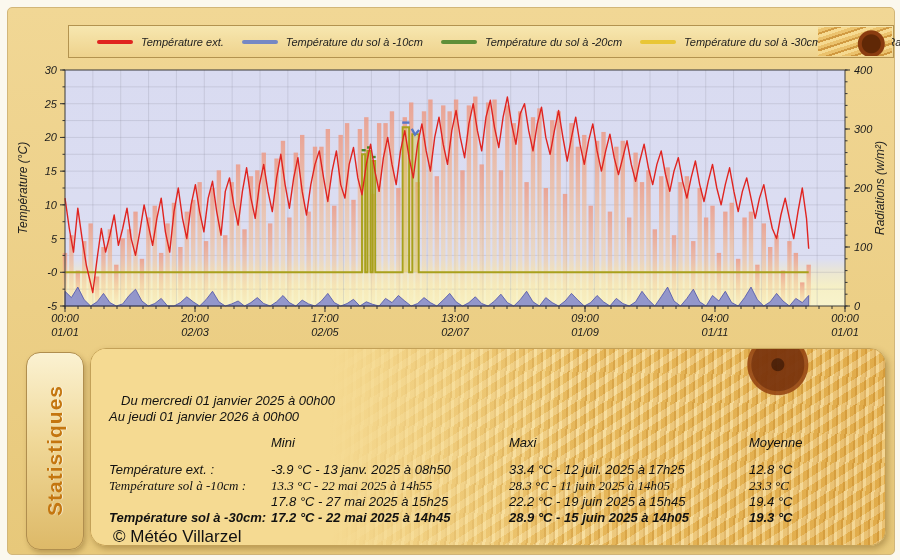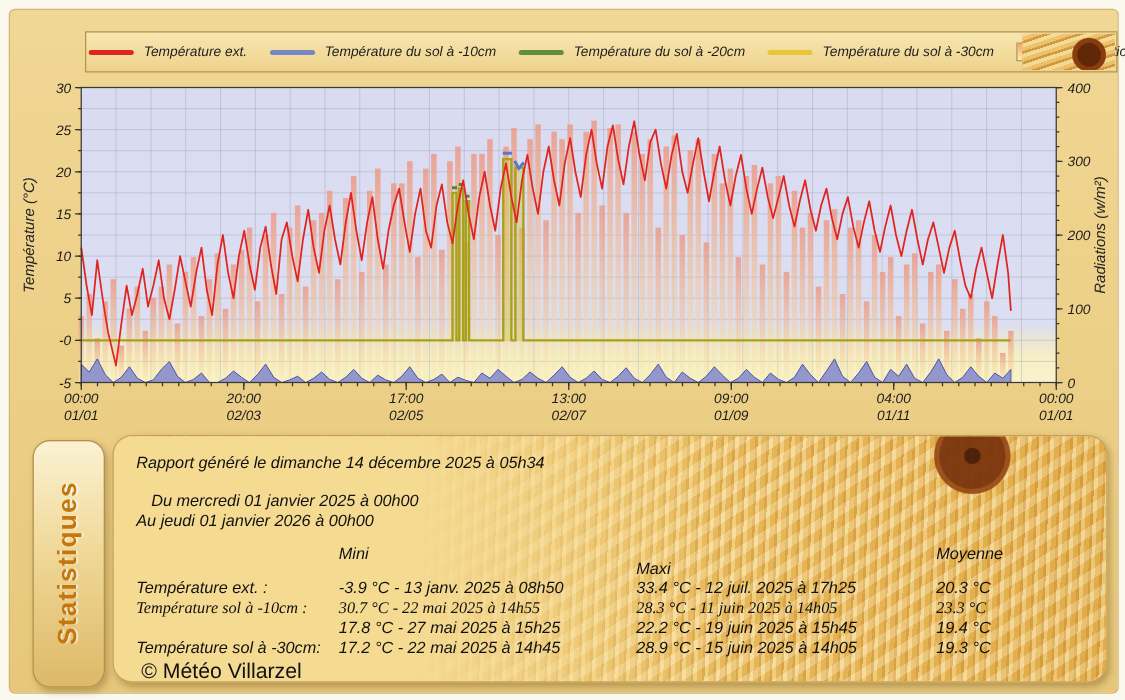--- a/index.html
+++ b/index.html
@@ -11,21 +11,21 @@
   .main-panel{
     position:absolute;left:7px;top:7px;width:886px;height:546px;
     background:linear-gradient(180deg,#f1d795 0%,#eccf86 55%,#e7c87a 100%);
     border:1px solid #d2b678;border-radius:5px;
   }
   
   .legend-bar{
     position:absolute;left:60px;top:17px;width:826px;height:33px;
     background:linear-gradient(180deg,#f7e7b0 0%,#eed28c 100%);
     border:1px solid #b3934f;box-sizing:border-box;
-    display:flex;align-items:center;padding-left:2px;gap:18px;
+    display:flex;align-items:center;padding-left:28px;gap:18px;
   }
   .legend-item{display:flex;align-items:center;gap:8px;}
   .legend-item .lab{font-size:11px;font-style:italic;color:#1d1d1d;white-space:nowrap;}
   .sw-line{width:36px;height:4px;border-radius:2px;}
   .sw-box{width:38px;height:13px;border:1px solid #b89858;}
   .legend-bale{
     position:absolute;right:1px;top:1px;width:74px;height:29px;
     background:
       radial-gradient(circle at 72% 58%, #602806 0 9px, #8a3c10 10px 13px, rgba(138,60,16,0) 14px),
       repeating-linear-gradient(-18deg, rgba(248,222,150,.9) 0 3px, rgba(206,150,60,.85) 3px 5px, rgba(236,196,110,.9) 5px 8px),
@@ -63,21 +63,21 @@
       linear-gradient(90deg,#f5da92 0%,#f5da92 30%,rgba(245,218,146,0) 62%),
       repeating-linear-gradient(-32deg, rgba(255,242,205,.30) 0 7px, rgba(226,170,70,.18) 7px 15px),
       repeating-linear-gradient(92deg, rgba(198,138,40,.55) 0 2px, rgba(250,224,154,.6) 2px 5px, rgba(226,174,74,.55) 5px 9px),
       linear-gradient(90deg,#f5da92 0%,#efcd7e 55%,#dfa94c 100%);
   }
   .stats-content{position:absolute;inset:0;font-size:13px;font-style:italic;color:#111;}
   .report-line{position:absolute;left:18px;top:13px;}
   .from-line{position:absolute;left:18px;top:44px;margin-left:12px;}
   .to-line{position:absolute;left:18px;top:60px;}
   .hdr{position:absolute;top:86px;}
-  .hdr.c1{left:180px;} .hdr.c2{left:418px;margin-top:12px;} .hdr.c3{left:658px;}
+  .hdr.c1{left:180px;} .hdr.c2{left:418px;} .hdr.c3{left:658px;}
   .stat-row{position:absolute;left:0;height:16px;width:100%;}
   .stat-row span{position:absolute;white-space:nowrap;}
   .stat-row .c0{left:18px;} .stat-row .c1{left:180px;}
   .stat-row .c2{left:418px;} .stat-row .c3{left:658px;}
   .copyright{position:absolute;left:22px;top:178px;font-style:normal;font-size:17px;color:#111;}
 </style>
 </head>
 <body>
 
 <div class="main-panel">
@@ -440,45 +440,44 @@
       <text x="817" y="276" text-anchor="middle" font-size="11" font-style="italic" fill="#1c1c1c">01/01</text>
     </svg>
 
   <div class="stats-tab">
     <div class="vlabel">Statistiques</div>
   </div>
 
   <div class="stats-panel">
     <div class="wheat"></div>
     <div class="stats-content">
-      <div class="report-line">Rapport généré le dimanche 14 décembre 2025 à 05h34</div>
       <div class="from-line">Du mercredi 01 janvier 2025 à 00h00</div>
       <div class="to-line">Au jeudi 01 janvier 2026 à 00h00</div>
       <div class="hdr c1">Mini</div>
       <div class="hdr c2">Maxi</div>
       <div class="hdr c3">Moyenne</div>
       <div id="stats-rows">
           <div class="stat-row" style="top: 113px;">
             <span class="c0">Température ext. :</span>
             <span class="c1">-3.9 °C - 13 janv. 2025 à 08h50</span>
             <span class="c2">33.4 °C - 12 juil. 2025 à 17h25</span>
-            <span class="c3">20.3 °C</span>
+            <span class="c3">12.8 °C</span>
           </div>
           <div class="stat-row" style="top: 129px; font-family: Liberation Serif, serif;">
             <span class="c0">Température sol à -10cm :</span>
-            <span class="c1">30.7 °C - 22 mai 2025 à 14h55</span>
+            <span class="c1">13.3 °C - 22 mai 2025 à 14h55</span>
             <span class="c2">28.3 °C - 11 juin 2025 à 14h05</span>
             <span class="c3">23.3 °C</span>
           </div>
           <div class="stat-row" style="top: 145px;">
             <span class="c1">17.8 °C - 27 mai 2025 à 15h25</span>
             <span class="c2">22.2 °C - 19 juin 2025 à 15h45</span>
             <span class="c3">19.4 °C</span>
           </div>
-          <div class="stat-row" style="top: 161px;">
+          <div class="stat-row" style="top: 161px; font-weight: bold;">
             <span class="c0">Température sol à -30cm:</span>
             <span class="c1">17.2 °C - 22 mai 2025 à 14h45</span>
             <span class="c2">28.9 °C - 15 juin 2025 à 14h05</span>
             <span class="c3">19.3 °C</span>
           </div>
         </div>
       <div class="copyright">© Météo Villarzel</div>
     </div>
   </div>
 

